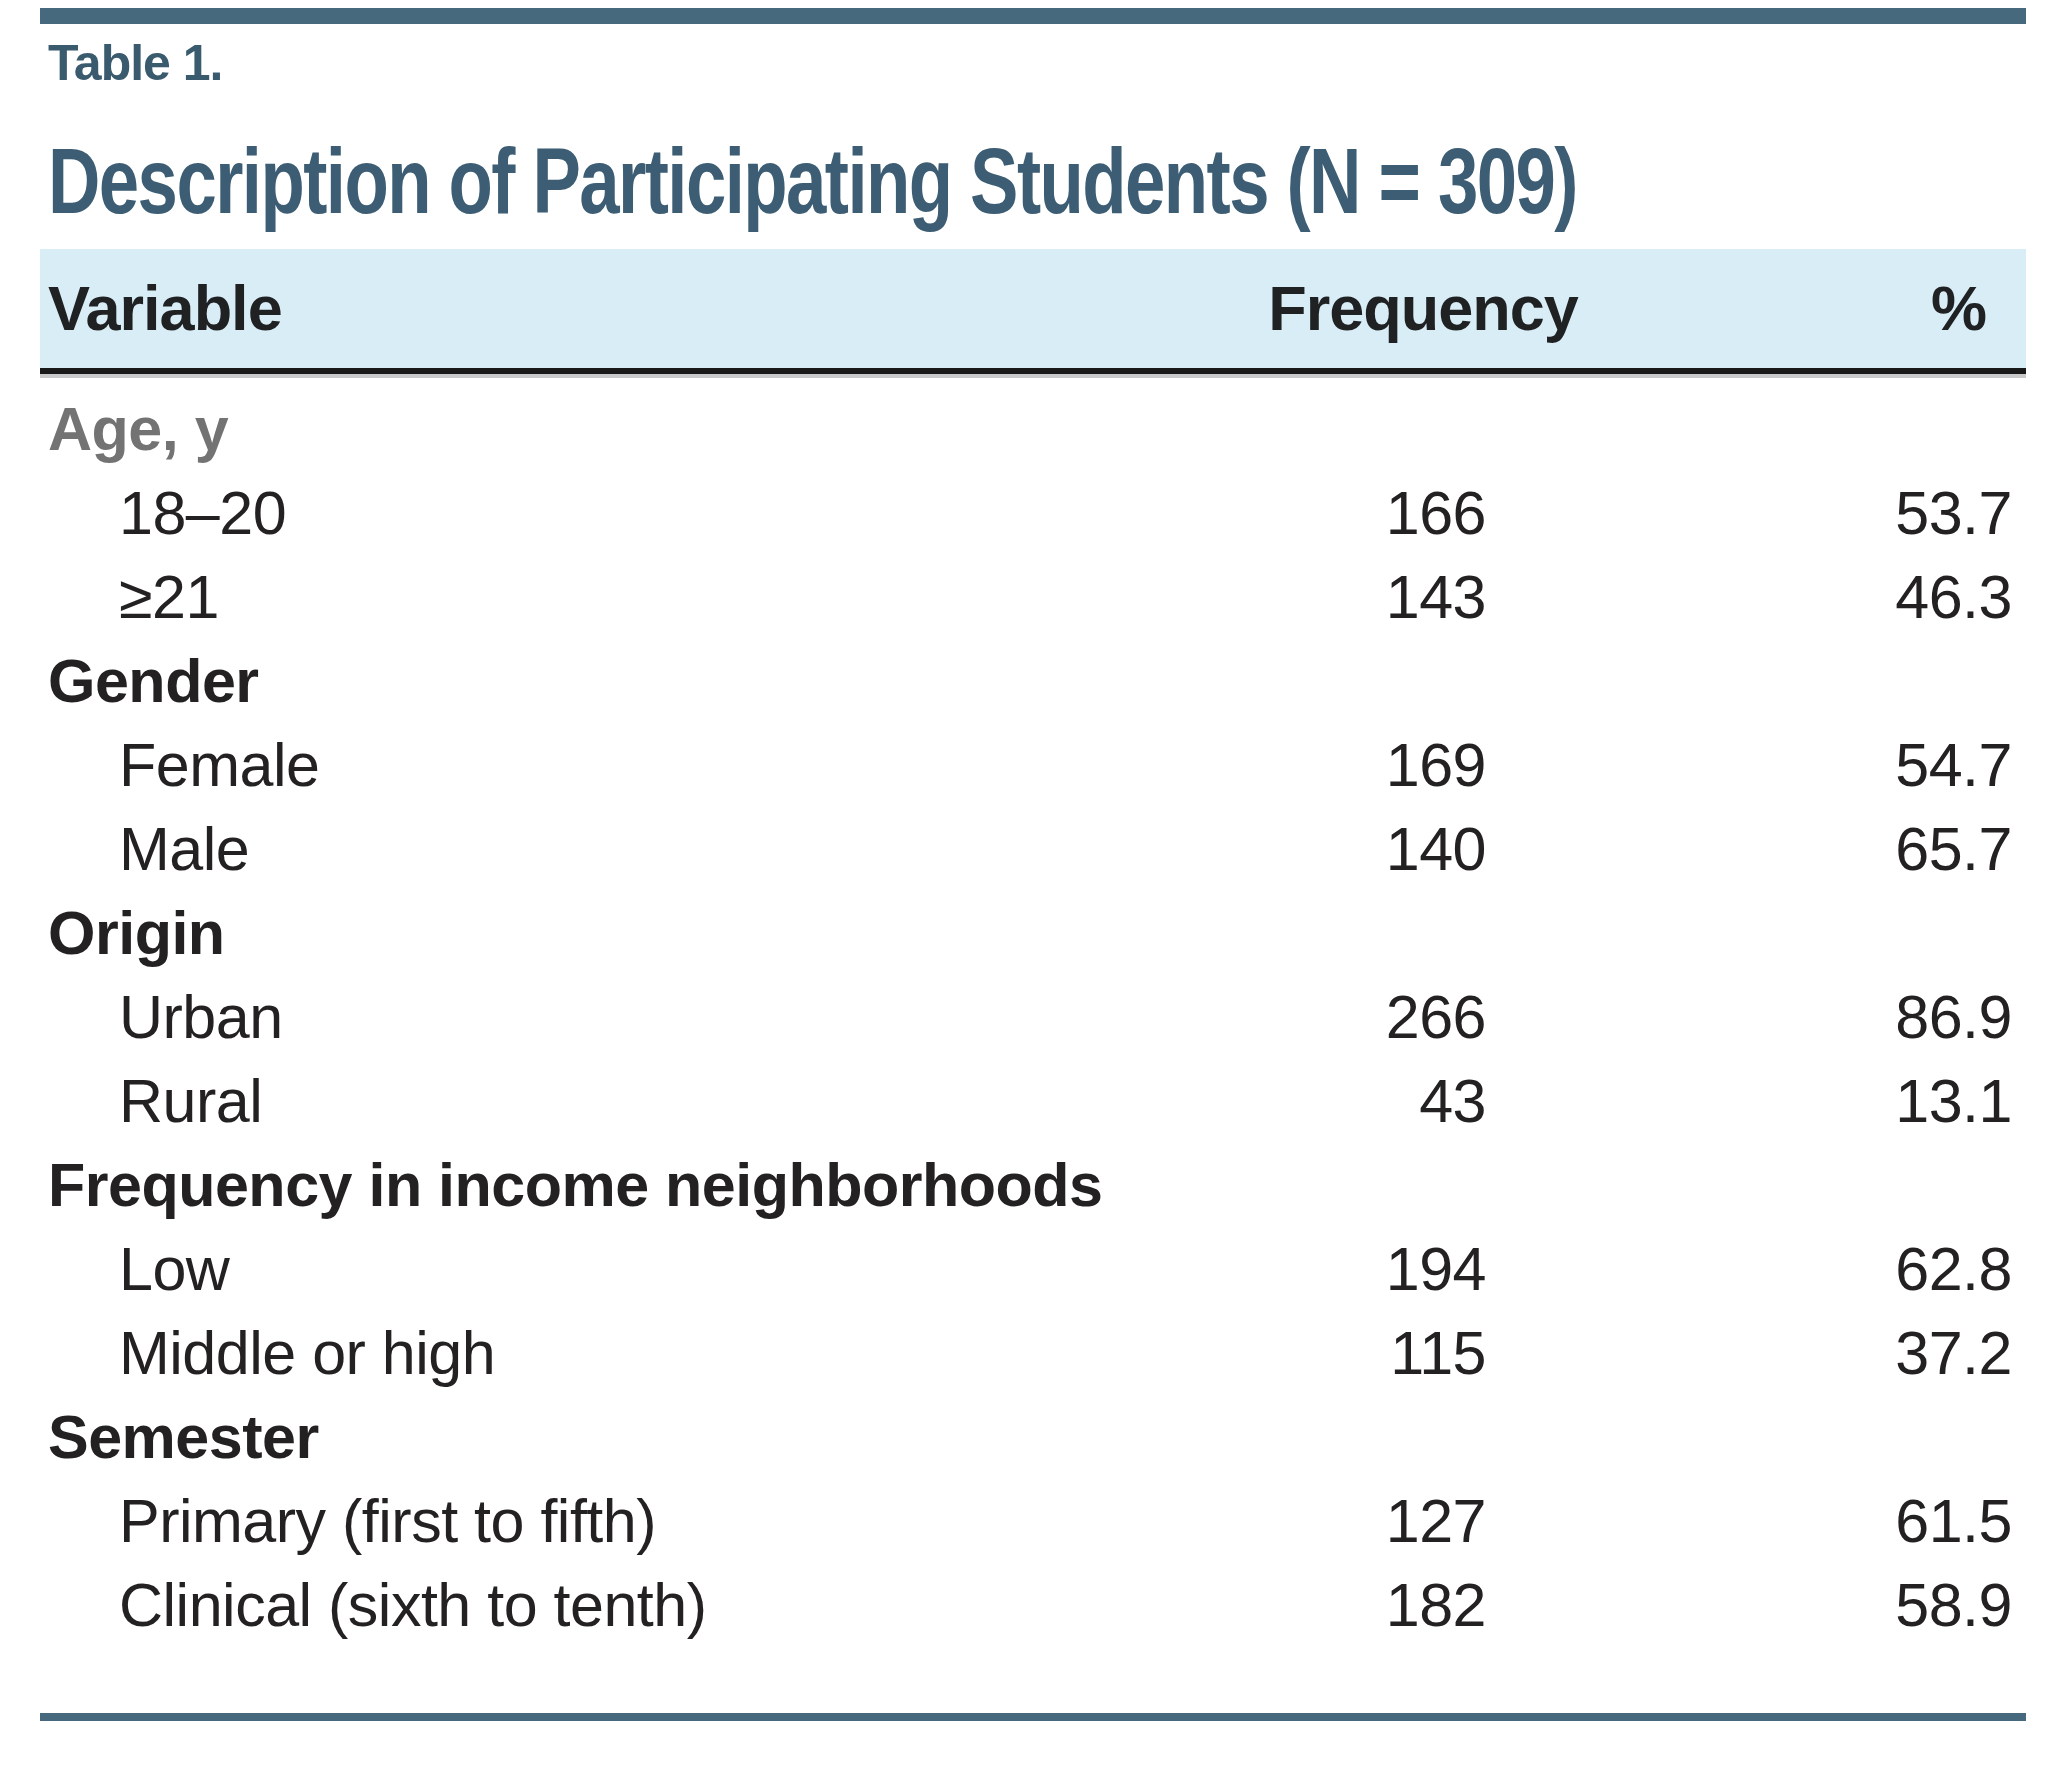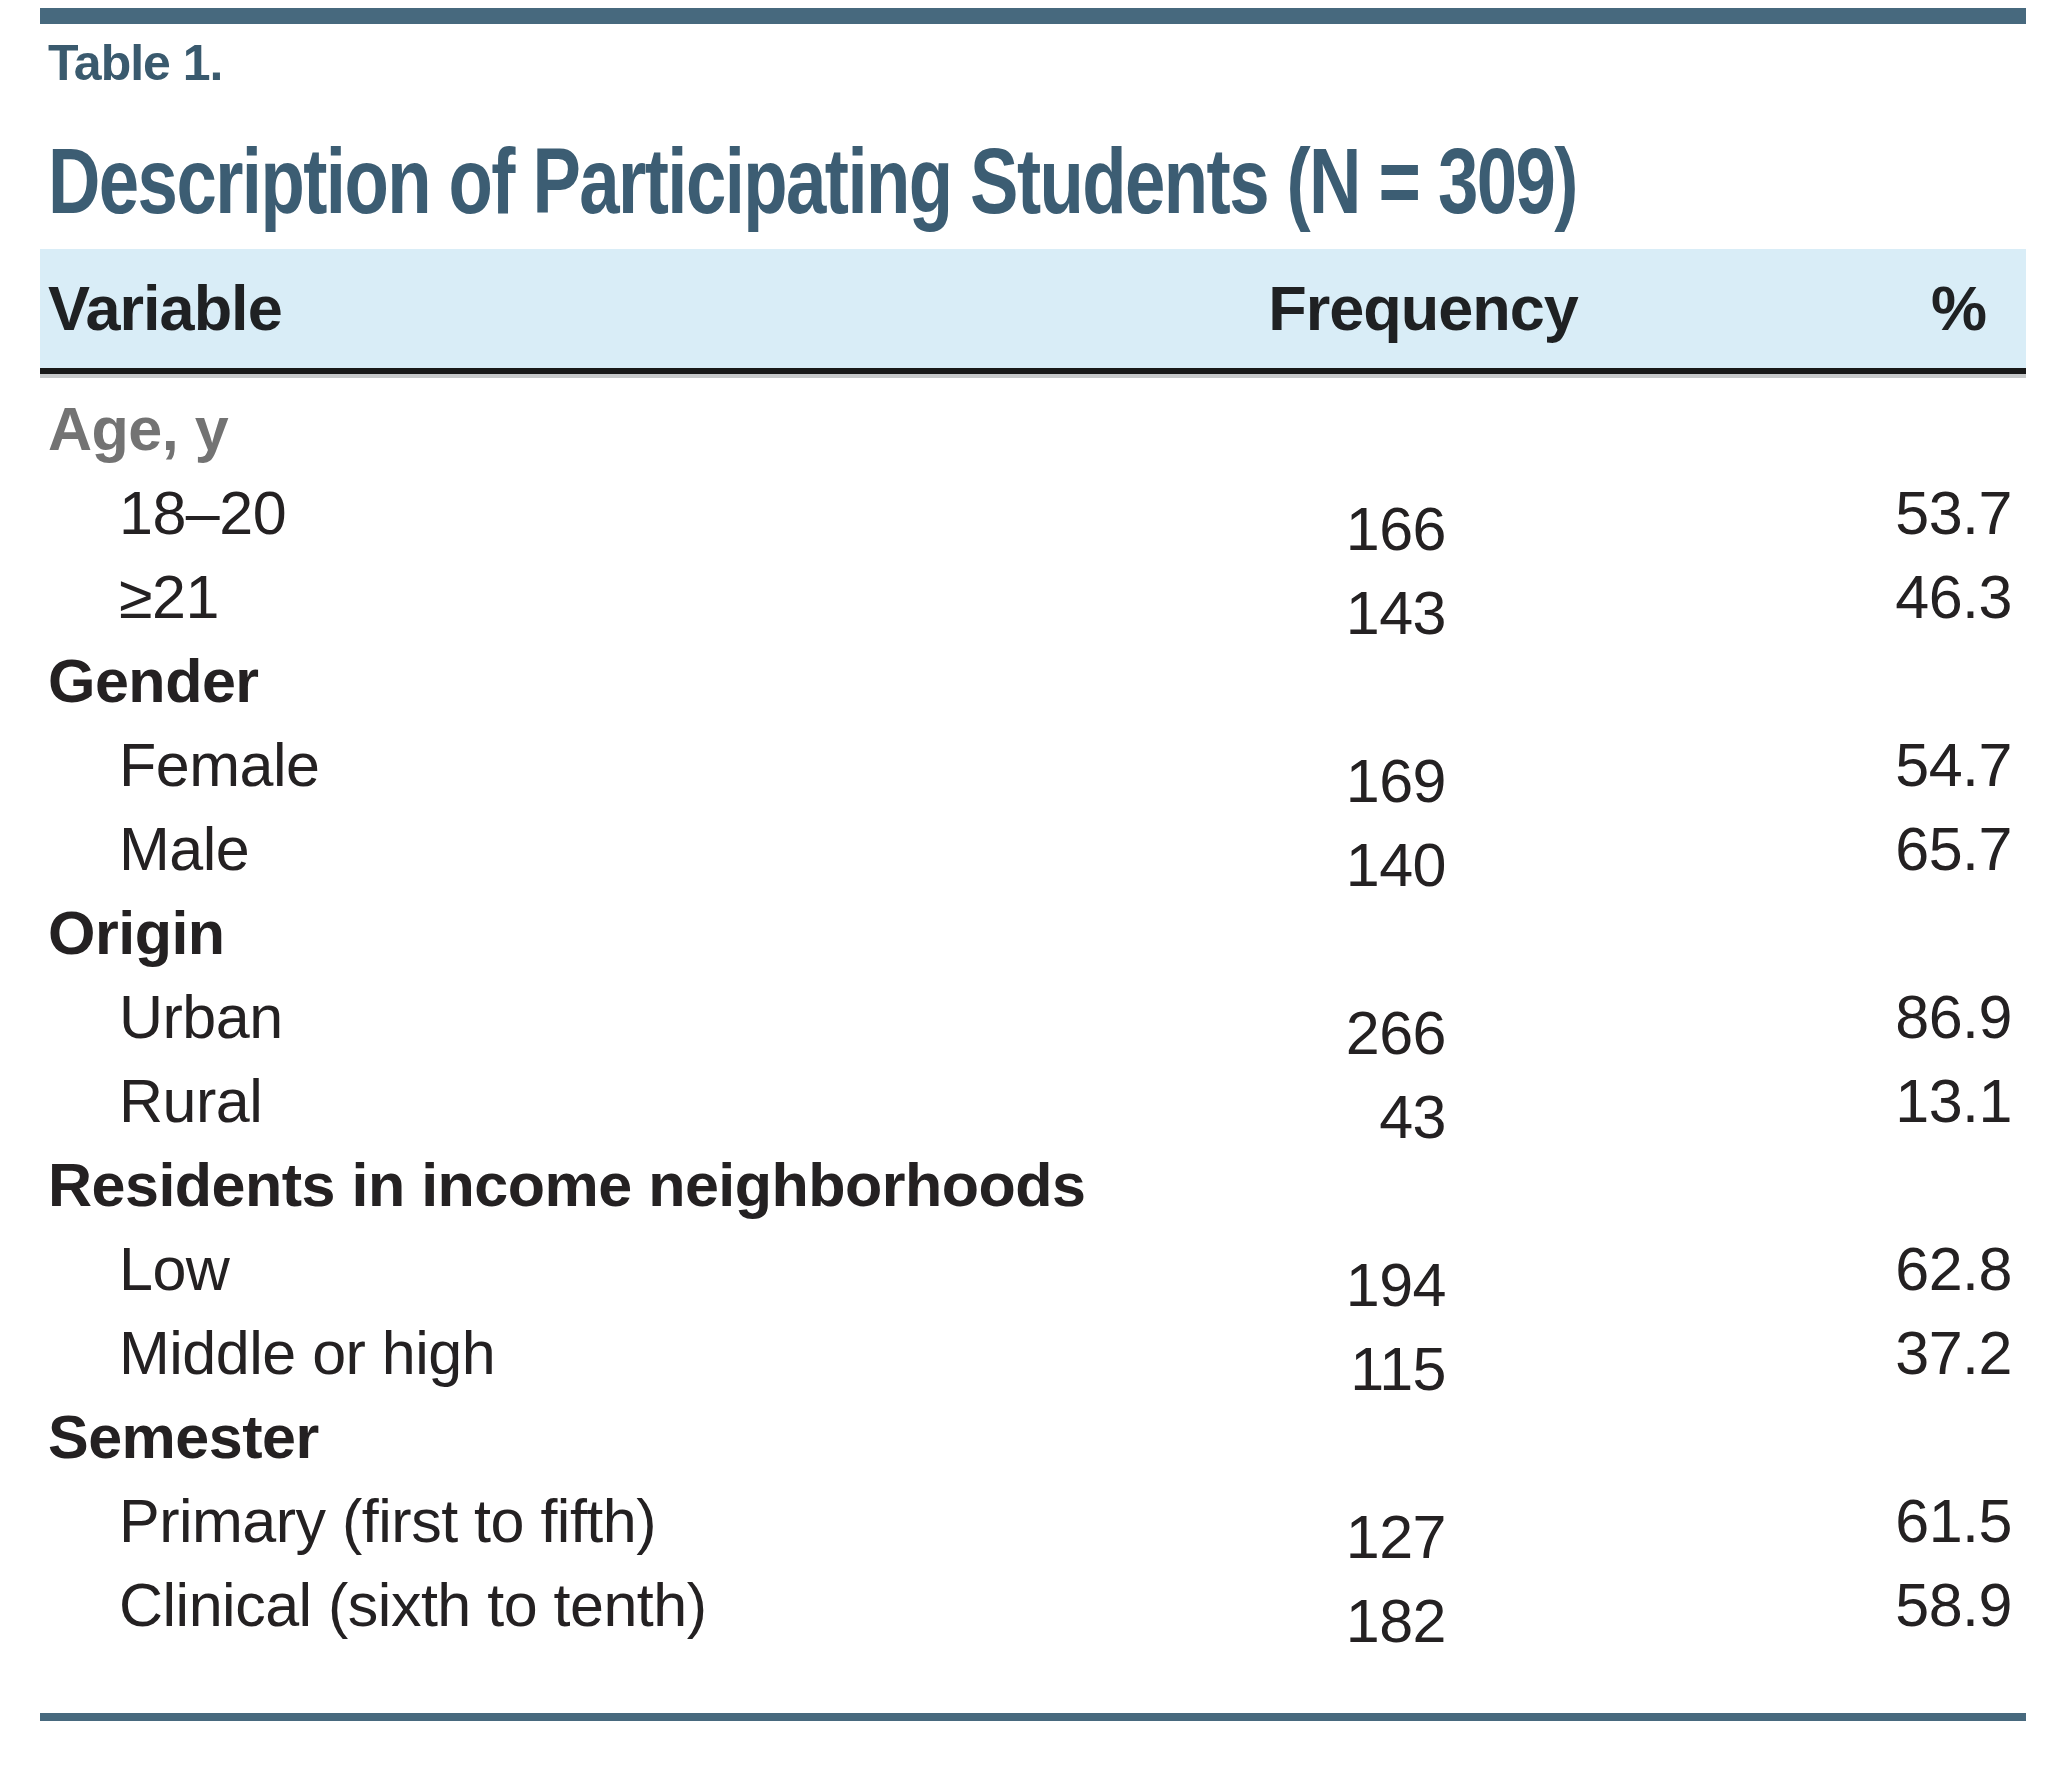--- a/index.html
+++ b/index.html
@@ -43,21 +43,21 @@
   }
   .trow{
     position:relative;height:84px;width:1986px;
   }
   .trow span{
     position:absolute;top:0;height:84px;line-height:84px;
     font-size:61px;letter-spacing:-0.5px;white-space:nowrap;
   }
   .trow .lbl{left:79px;font-weight:normal;}
   .trow.group .lbl{left:8px;font-weight:bold;}
-  .trow .freq{right:580px;text-align:right;margin-top:16px;}
+  .trow .freq{right:540px;text-align:right;}
   .trow .pct{right:14px;text-align:right;}
 </style>
 </head>
 <body>
 
 <div class="page">
 
   <div class="rule rule-top" style="background: rgb(71, 105, 126);"></div>
 
   <div class="table-label" style="color: rgb(58, 90, 110);">Table 1.</div>
@@ -107,21 +107,21 @@
         <span class="lbl">Urban</span>
         <span class="freq">266</span>
         <span class="pct">86.9</span>
       </div>
       <div class="trow" style="color: rgb(36, 33, 34);">
         <span class="lbl">Rural</span>
         <span class="freq">43</span>
         <span class="pct">13.1</span>
       </div>
       <div class="trow group" style="color: rgb(36, 33, 34);">
-        <span class="lbl">Residents in income neighborhoods</span>
+        <span class="lbl">Frequency in income neighborhoods</span>
       </div>
       <div class="trow" style="color: rgb(36, 33, 34);">
         <span class="lbl">Low</span>
         <span class="freq">194</span>
         <span class="pct">62.8</span>
       </div>
       <div class="trow" style="color: rgb(36, 33, 34);">
         <span class="lbl">Middle or high</span>
         <span class="freq">115</span>
         <span class="pct">37.2</span>

